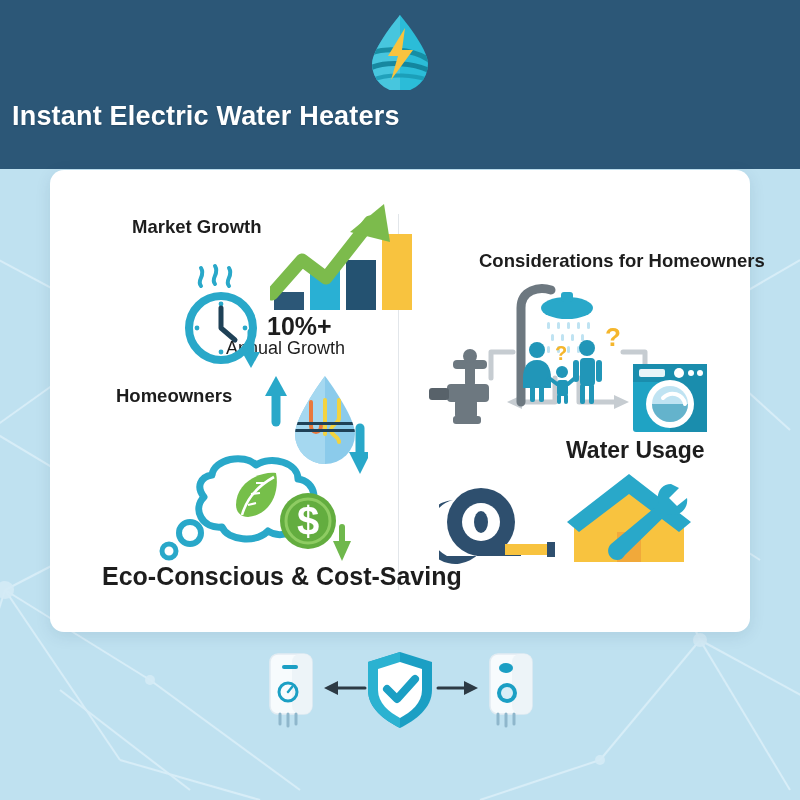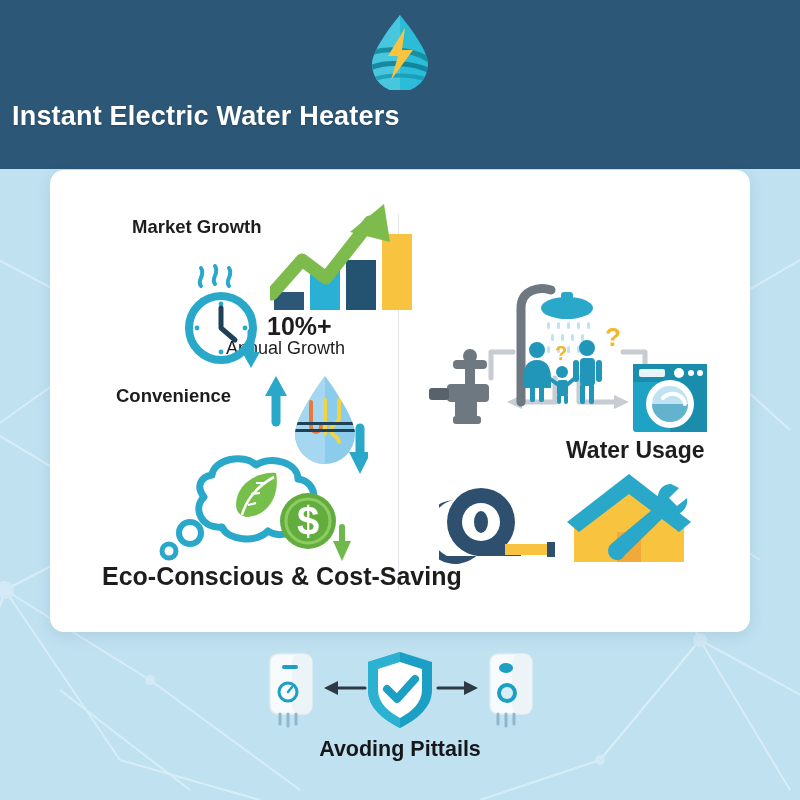--- a/index.html
+++ b/index.html
@@ -258,21 +258,21 @@
             <circle cx="52" cy="94" r="2.4"></circle>
             <circle cx="28" cy="70" r="2.4"></circle>
           </g>
           <path d="M52 50 L52 70 L66 82" stroke="#1f4157" stroke-width="5" fill="none" stroke-linecap="round" stroke-linejoin="round"></path>
           <path d="M82 74 L82 98" stroke="#29a8c9" stroke-width="7" fill="none" stroke-linecap="round"></path>
           <path d="M82 110 L73 94 L91 94 Z" fill="#29a8c9"></path>
         </svg>
       </div>
 
       <div class="caption" id="cap-efficiency">
-        <span>Convenience</span><br>
+        <span>Homeowners</span><br>
       </div>
 
       <div class="gfx" id="gfx-droplet">
         <svg viewBox="0 0 105 118" width="105" height="118">
           <defs>
             <clipPath id="drop2">
               <path d="M62 12 C62 12 92 52 92 70 A30 30 0 0 1 32 70 C32 52 62 12 62 12 Z"></path>
             </clipPath>
           </defs>
 
@@ -316,20 +316,21 @@
           <path d="M190 74 L190 92" stroke="#6fb84c" stroke-width="6" fill="none" stroke-linecap="round"></path>
           <path d="M190 108 L181 88 L199 88 Z" fill="#6fb84c"></path>
         </svg>
       </div>
 
       <div class="caption" id="cap-eco">Eco-Conscious &amp; Cost-Saving</div>
     </div>
 
     <div id="panel-right" class="panel">
 
+      <div class="caption" id="cap-considerations">Considerations for Homeowners</div>
 
       <div class="gfx" id="gfx-usage">
         <svg viewBox="0 0 300 155" width="300" height="155">
 
           <g stroke="#c6ccd1" stroke-width="5" fill="none" stroke-linecap="round" stroke-linejoin="round">
             <path d="M86 74 L64 74 L64 100"></path>
             <path d="M196 74 L218 74 L218 98"></path>
             <path d="M128 100 L128 124 L92 124"></path>
             <path d="M152 100 L152 124 L190 124"></path>
           </g>
@@ -479,17 +480,17 @@
           <g stroke="#8fb7cc" stroke-width="3" stroke-linecap="round">
             <path d="M248 66 L248 76"></path>
               <path d="M256 66 L256 78"></path>
               <path d="M264 66 L264 76"></path>
           </g>
         </g>
       </svg>
     </div>
 
     <div id="bottom-caption">
-      <span>Avoding Pittails</span><br>
+      <br>
     </div>
   </div>
 
 </div>
 
 </body></html>

